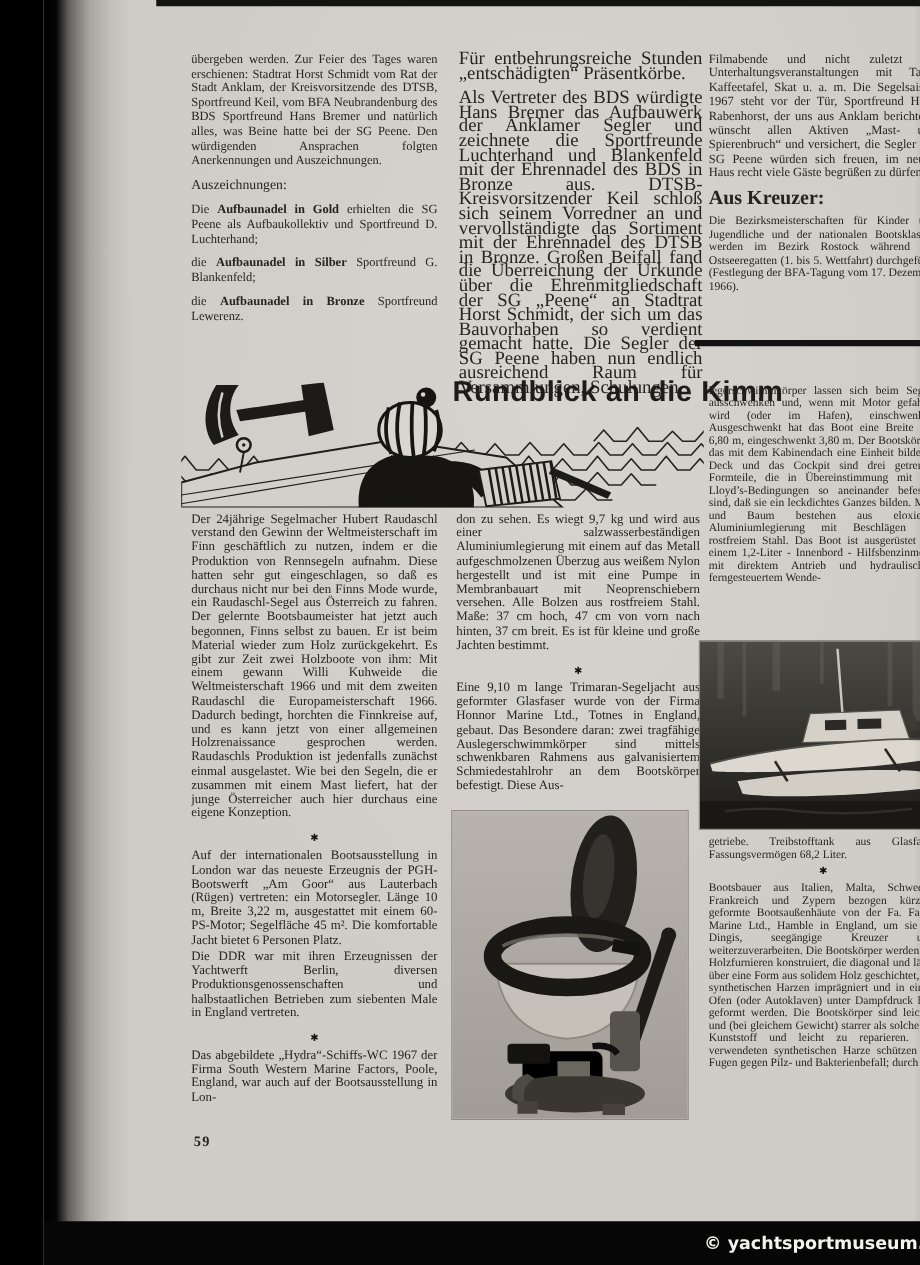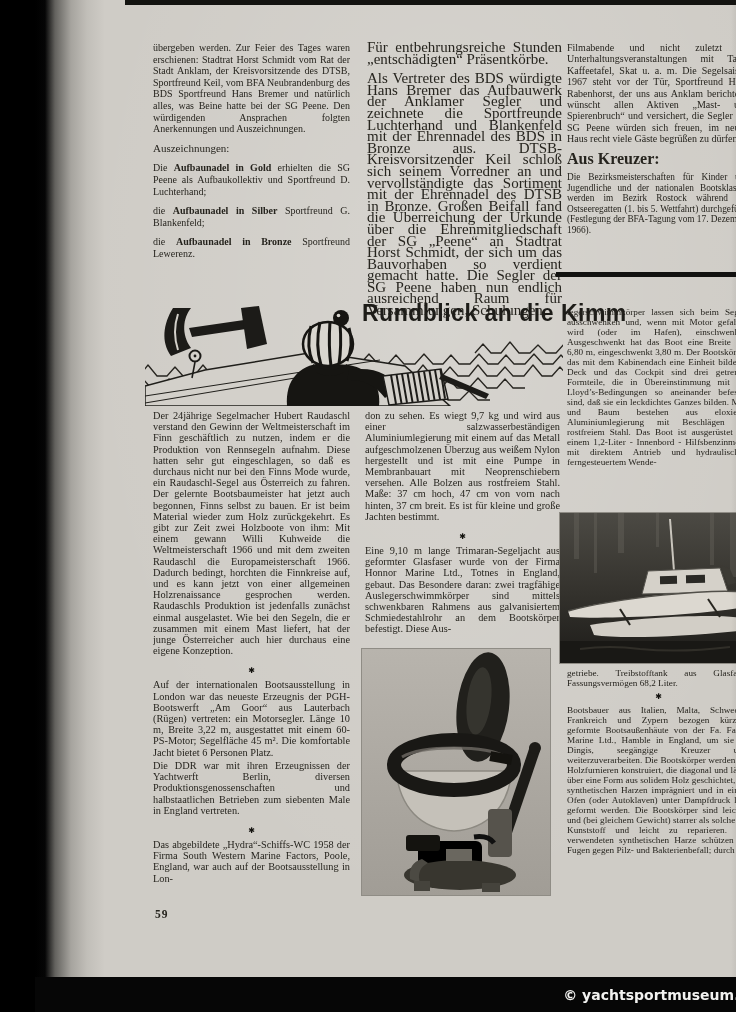--- a/index.html
+++ b/index.html
@@ -117,21 +117,21 @@
       <polygon points="297,68 344,88 341,93 294,73" fill="#1c1b18"></polygon>
     </svg>
   </div>
 
   <div class="tb col1-art">
     <p>Der 24jährige Segelmacher Hubert Raudaschl verstand den Gewinn der Weltmeisterschaft im Finn geschäftlich zu nutzen, indem er die Produktion von Rennsegeln aufnahm. Diese hatten sehr gut eingeschlagen, so daß es durchaus nicht nur bei den Finns Mode wurde, ein Raudaschl-Segel aus Österreich zu fahren. Der gelernte Bootsbaumeister hat jetzt auch begonnen, Finns selbst zu bauen. Er ist beim Material wieder zum Holz zurückgekehrt. Es gibt zur Zeit zwei Holzboote von ihm: Mit einem gewann Willi Kuhweide die Weltmeisterschaft 1966 und mit dem zweiten Raudaschl die Europameisterschaft 1966. Dadurch bedingt, horchten die Finnkreise auf, und es kann jetzt von einer allgemeinen Holzrenaissance gesprochen werden. Raudaschls Produktion ist jedenfalls zunächst einmal ausgelastet. Wie bei den Segeln, die er zusammen mit einem Mast liefert, hat der junge Österreicher auch hier durchaus eine eigene Konzeption.</p>
     <span class="sep">✱</span>
     <p style="margin-bottom:2px">Auf der internationalen Bootsausstellung in London war das neueste Erzeugnis der PGH-Bootswerft „Am Goor“ aus Lauterbach (Rügen) vertreten: ein Motorsegler. Länge 10 m, Breite 3,22 m, ausgestattet mit einem 60-PS-Motor; Segelfläche 45 m². Die komfortable Jacht bietet 6 Personen Platz.</p>
     <p>Die DDR war mit ihren Erzeugnissen der Yachtwerft Berlin, diversen Produktionsgenossenschaften und halbstaatlichen Betrieben zum siebenten Male in England vertreten.</p>
     <span class="sep">✱</span>
-    <p>Das abgebildete „Hydra“-Schiffs-WC 1958 der Firma South Western Marine Factors, Poole, England, war auch auf der Bootsausstellung in Lon-</p>
+    <p>Das abgebildete „Hydra“-Schiffs-WC 1967 der Firma South Western Marine Factors, Poole, England, war auch auf der Bootsausstellung in Lon-</p>
   </div>
 
   <div class="tb col2-art">
     <p>don zu sehen. Es wiegt 9,7 kg und wird aus einer salzwasserbeständigen Aluminiumlegierung mit einem auf das Metall aufgeschmolzenen Überzug aus weißem Nylon hergestellt und ist mit eine Pumpe in Membranbauart mit Neoprenschiebern versehen. Alle Bolzen aus rostfreiem Stahl. Maße: 37 cm hoch, 47 cm von vorn nach hinten, 37 cm breit. Es ist für kleine und große Jachten bestimmt.</p>
     <span class="sep">✱</span>
     <p>Eine 9,10 m lange Trimaran-Segeljacht aus geformter Glasfaser wurde von der Firma Honnor Marine Ltd., Totnes in England, gebaut. Das Besondere daran: zwei tragfähige Auslegerschwimmkörper sind mittels schwenkbaren Rahmens aus galvanisiertem Schmiedestahlrohr an dem Bootskörper befestigt. Diese Aus-</p>
   </div>
 
   <div class="tb col3-art1">
     <p>legerschwimmkörper lassen sich beim Segeln ausschwenken und, wenn mit Motor gefahren wird (oder im Hafen), einschwenken. Ausgeschwenkt hat das Boot eine Breite von 6,80 m, eingeschwenkt 3,80 m. Der Bootskörper, das mit dem Kabinendach eine Einheit bildende Deck und das Cockpit sind drei getrennte Formteile, die in Übereinstimmung mit den Lloyd’s-Bedingungen so aneinander befestigt sind, daß sie ein leckdichtes Ganzes bilden. Mast und Baum bestehen aus eloxierter Aluminiumlegierung mit Beschlägen aus rostfreiem Stahl. Das Boot ist ausgerüstet mit einem 1,2-Liter - Innenbord - Hilfsbenzinmotor mit direktem Antrieb und hydraulischem ferngesteuertem Wende-</p>

